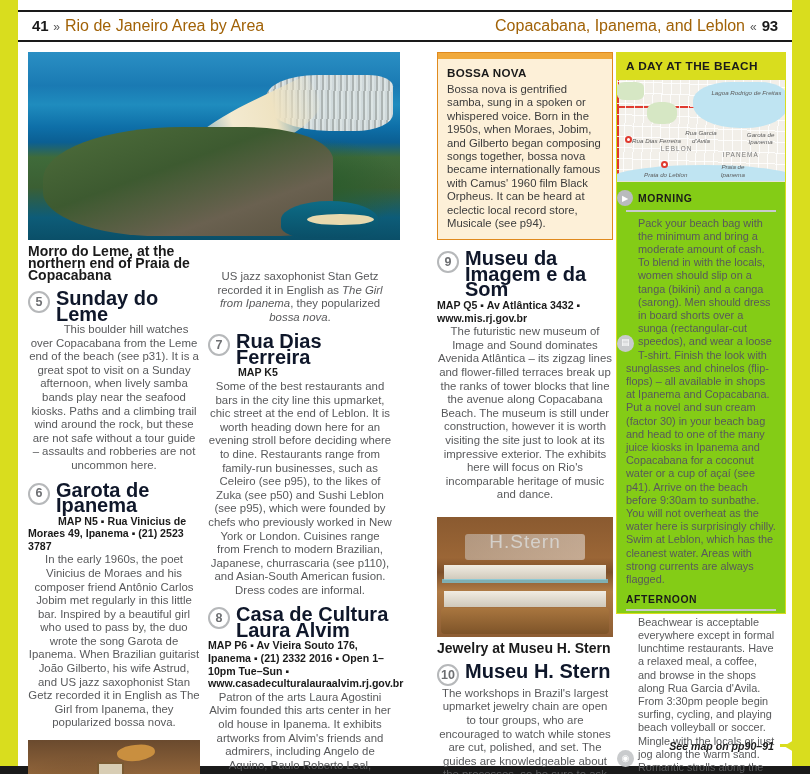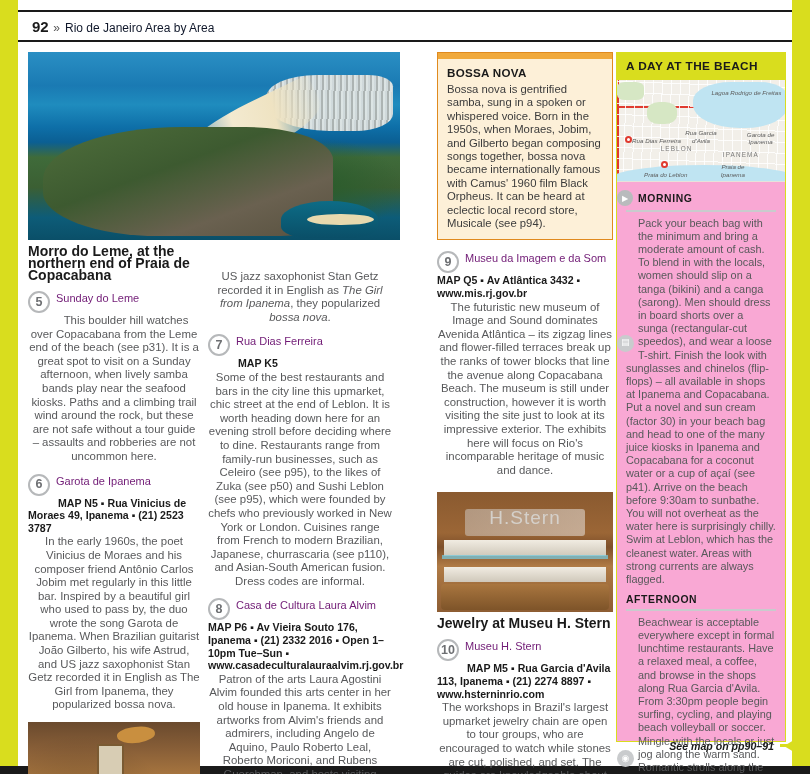--- a/index.html
+++ b/index.html
@@ -33,21 +33,21 @@
     border-top: 2px solid #1a1a1a;
     border-bottom: 2px solid #1a1a1a;
     display: flex; align-items: center;
     padding: 0 14px;
     background: #fff;
   }
   .hdr-left, .hdr-right { display: flex; align-items: baseline; gap: 5px; white-space: nowrap; }
   .hdr-right { margin-left: auto; }
   .folio { font-weight: bold; font-size: 15px; color: #1a1a1a; letter-spacing: -0.2px; }
   .chev { font-size: 12px; color: #555; }
-  .hdr-text { font-size: 12px; color: #0f172a; }
+  .hdr-text { font-size: 16px; color: #a16207; }
 
   
   .col { position: absolute; top: 52px; }
   .col-a { left: 28px;  width: 172px; }
   .col-b { left: 208px; width: 184px; }
   .col-c { left: 437px; width: 176px; }
 
   
   .body-txt {
     font-size: 11.4px; line-height: 13.6px; color: #58595b;
@@ -127,21 +127,21 @@
   .entry-head { display:flex; align-items:flex-start; gap:6px; margin-bottom:1px; }
   .num {
     flex: 0 0 auto;
     width: 22px; height: 22px; border-radius: 50%;
     background: #ffffff; border: 2.5px solid #b6b8ba;
     color: #6d6f72; font-weight: bold; font-size: 12.5px;
     display: flex; align-items: center; justify-content: center;
     line-height: 1; margin-top: 1px;
   }
   .ename {
-    font-size: 11px; font-weight: normal; color: #701a75;
+    font-size: 20px; font-weight: bold; color: #0f172a;
     line-height: 15.5px; padding-top: 1px;
   }
   .meta {
     font-size: 10.6px; font-weight: bold; color: #1a1a1a;
     line-height: 12.6px; margin-bottom: 1px;
   }
   .meta-indent { text-indent: 30px; }
   .first-indent { text-indent: 24px; }
 
   
@@ -154,23 +154,23 @@
   .feature-inner { padding: 7px 9px 9px 9px; }
   .feature-title {
     font-size: 11.6px; font-weight: bold; color: #1a1a1a;
     letter-spacing: .3px; margin-bottom: 4px;
   }
   .feature-body { font-size: 11.3px; line-height: 13.4px; color: #3b3b3b; }
 
   
   .sidebar {
     position: absolute; left: 616px; top: 52px;
-    width: 170px; height: 690px;
+    width: 170px; height: 562px;
     border: 1.5px solid #d9dd1e;
-    background: #f9a8d4;
+    background: #84cc16;
   }
   .sb-head {
     position: relative; background: #d9dd1e;
     padding: 6px 9px 7px 9px;
     font-size: 11.8px; font-weight: bold; color: #1a1a1a;
     letter-spacing: .4px;
   }
   .sb-head::after {
     content: ""; position:absolute; right:-1px; bottom:-10px;
     border-left: 14px solid transparent;
@@ -238,23 +238,28 @@
 <body>
 
 <div class="page">
 
   <div class="edge-left"></div>
   <div class="edge-right"></div>
   <div class="edge-bottom"></div>
 
   <div class="header">
     <div class="hdr-left">
-      <span class="folio">92</span>
+      <span class="folio">41</span>
       <span class="chev">»</span>
       <span class="hdr-text">Rio de Janeiro Area by Area</span>
+    </div>
+    <div class="hdr-right">
+      <span class="hdr-text">Copacabana, Ipanema, and Leblon</span>
+      <span class="chev">«</span>
+      <span class="folio">93</span>
     </div>
   </div>
 
   <div class="col col-a">
 
     <div class="photo hero">
       <div class="hero-city"></div>
       <div class="hero-beach"></div>
       <div class="hero-hill"></div>
       <div class="hero-cove"></div>
@@ -338,21 +343,20 @@
       <div class="hs-shelf hs-s2"></div>
       <div class="hs-table"></div>
     </div>
     <div class="caption">Jewelry at Museu H. Stern</div>
 
     <div class="entry">
       <div class="entry-head">
         <div class="num">10</div>
         <div class="ename">Museu H. Stern</div>
       </div>
-      <div class="meta meta-indent">MAP M5 ▪ Rua Garcia d'Avila 113, Ipanema ▪ (21) 2274 8897 ▪ www.hsterninrio.com</div>
       <div class="body-txt">The workshops in Brazil's largest upmarket jewelry chain are open to tour groups, who are encouraged to watch while stones are cut, polished, and set. The guides are knowledgeable about the processes, so be sure to ask questions. Visits finish at the museum shop, where a series of carefully lit display cases show pieces from H. Stern's latest jewelry catalog.</div>
     </div>
   </div>
 
   <div class="sidebar">
     <div class="sb-head">A DAY AT THE BEACH</div>
 
     <div class="sb-map">
       <div class="m-grid"></div>
       <div class="m-water m-lagoa"></div>

